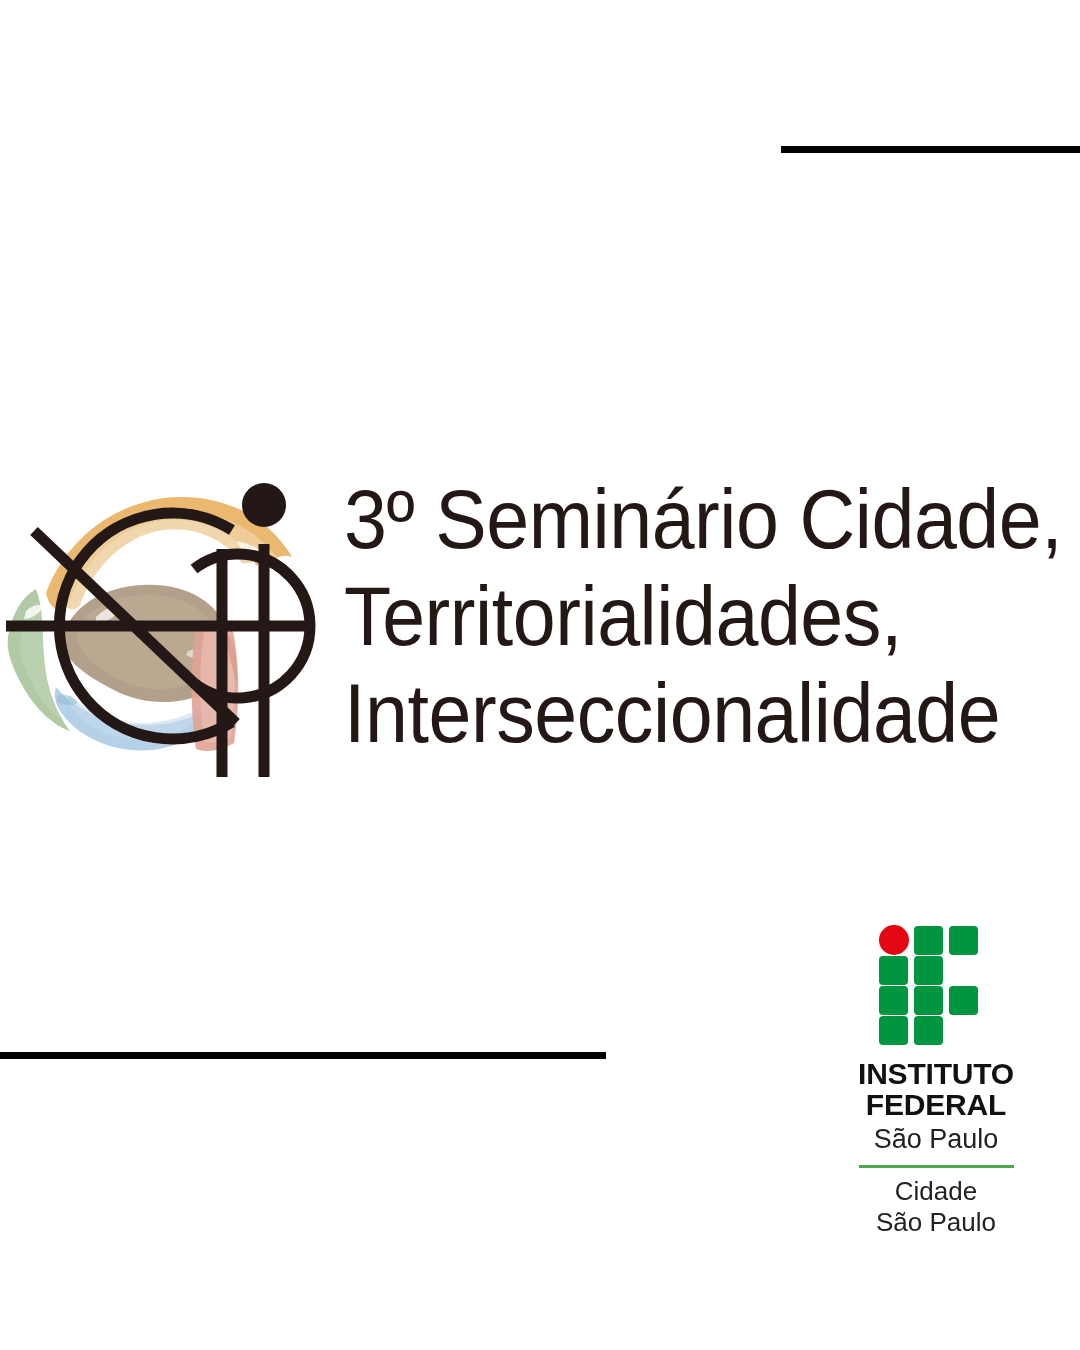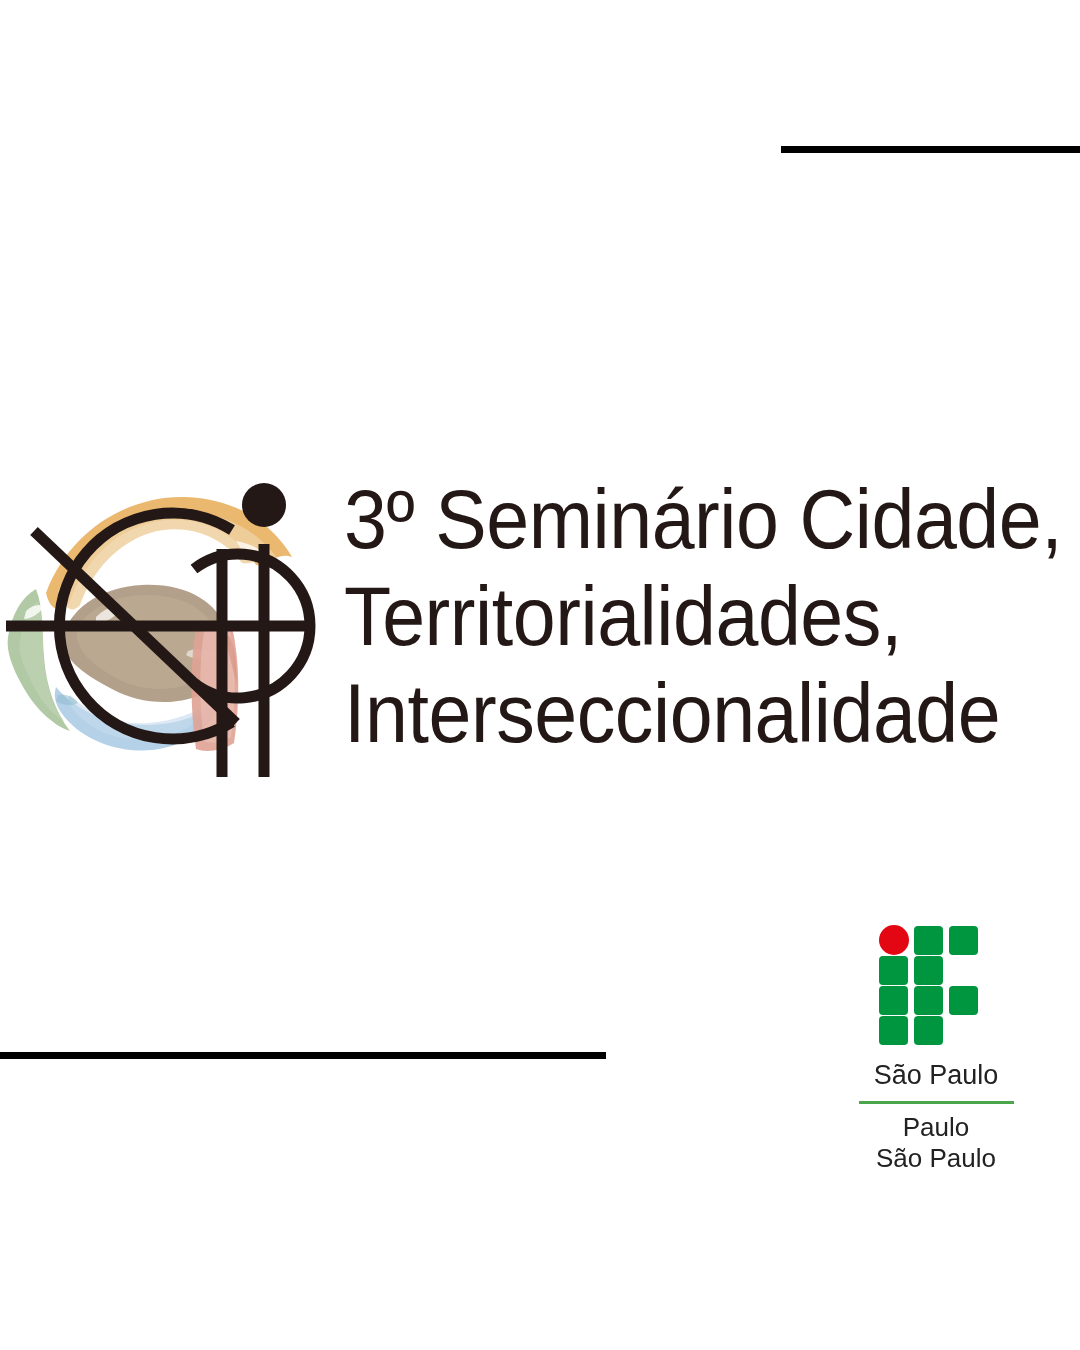--- a/index.html
+++ b/index.html
@@ -238,24 +238,28 @@
       <rect x="36" y="31" width="29" height="29" rx="4" fill="#009640"></rect>
 
       <rect x="1" y="61" width="29" height="29" rx="4" fill="#009640"></rect>
       <rect x="36" y="61" width="29" height="29" rx="4" fill="#009640"></rect>
       <rect x="71" y="61" width="29" height="29" rx="4" fill="#009640"></rect>
 
       <rect x="1" y="91" width="29" height="29" rx="4" fill="#009640"></rect>
       <rect x="36" y="91" width="29" height="29" rx="4" fill="#009640"></rect>
     </svg>
 
+    <div class="ifsp-name">
+      <span class="l1">INSTITUTO</span>
+      <span class="l2">FEDERAL</span>
+    </div>
 
     <div class="ifsp-state">São Paulo</div>
 
     <div class="ifsp-divider"></div>
 
     <div class="ifsp-campus">
-      <span>Paulo</span>
+      <span>Cidade</span>
       <span>São Paulo</span>
     </div>
   </div>
 
 </div>
 
 </body></html>

